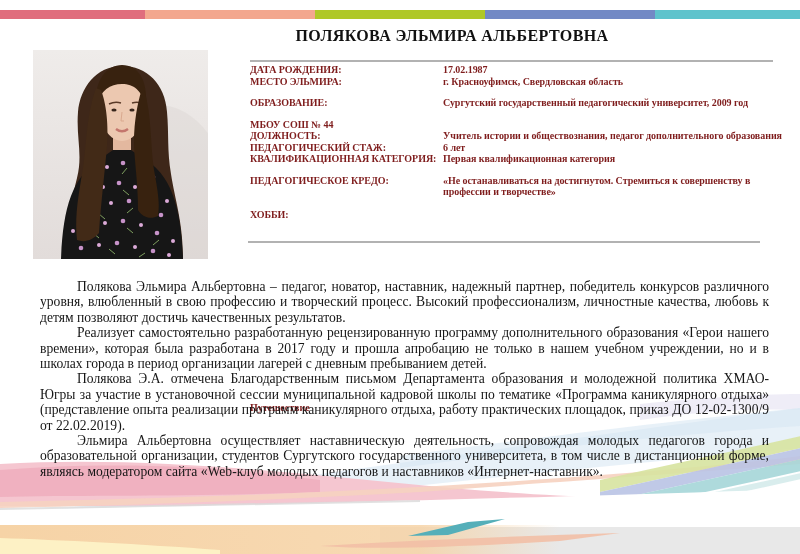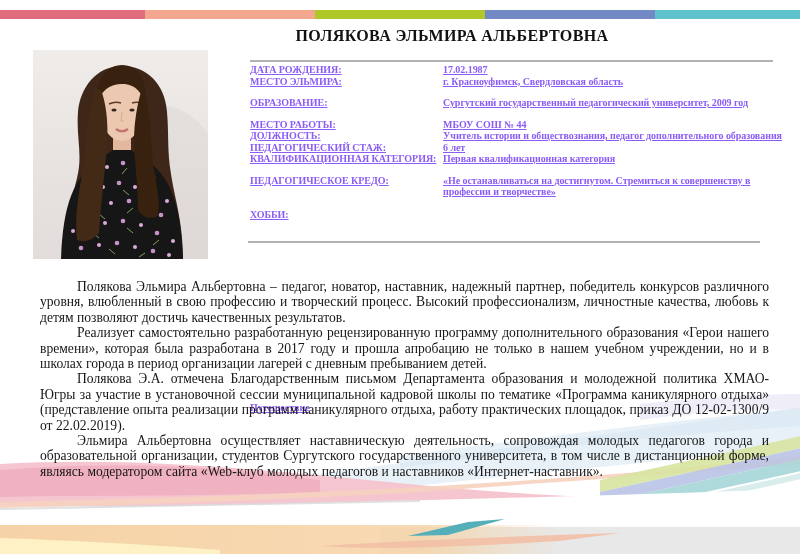--- a/index.html
+++ b/index.html
@@ -17,21 +17,21 @@
   .title{position:absolute;left:0;top:27px;width:800px;margin:0;padding:0 0 0 104px;
          box-sizing:border-box;text-align:center;font-size:16px;font-weight:bold;
          letter-spacing:.4px;color:#111;z-index:2;}
   
   .photo{position:absolute;left:33px;top:50px;width:175px;height:209px;z-index:2;}
   .photo svg{display:block;}
   
   .rule{position:absolute;height:2px;background:#b2b2b2;z-index:2;}
   .rule-top{left:250px;top:60px;width:523px;}
   .rule-bottom{left:248px;top:241px;width:512px;}
-  .info{position:absolute;left:250px;top:64px;width:548px;z-index:2;color:#8b5cf6;text-decoration:underline;}
+  .info{position:absolute;left:250px;top:64px;width:548px;z-index:2;color:#7f1d1d;}
   .row{display:flex;font-size:10px;font-weight:bold;line-height:11.5px;letter-spacing:-.05px;}
   .row .lbl{width:193px;flex:0 0 193px;}
   .row .val{white-space:nowrap;}
   .row .val.wrap{white-space:normal;max-width:352px;}
   .row.mt{margin-top:10px;}
   .row.mt2{margin-top:11px;flex-direction:column;}
   
   .body-text{position:absolute;left:40px;top:279px;width:729px;z-index:2;color:#161616;}
   .body-text p{margin:0;font-size:13.6px;line-height:15.4px;
                text-align:justify;text-indent:37px;}
@@ -143,21 +143,20 @@
     </div>
     <div class="row">
       <span class="lbl">МЕСТО ЭЛЬМИРА:</span>
       <span class="val">г. Красноуфимск, Свердловская область</span>
     </div>
     <div class="row mt">
       <span class="lbl">ОБРАЗОВАНИЕ:</span>
       <span class="val">Сургутский государственный педагогический университет, 2009 год</span>
     </div>
     <div class="row mt">
-      <span class="lbl">МЕСТО РАБОТЫ:</span>
       <span class="val">МБОУ СОШ № 44</span>
     </div>
     <div class="row">
       <span class="lbl">ДОЛЖНОСТЬ:</span>
       <span class="val">Учитель истории и обществознания, педагог дополнительного образования</span>
     </div>
     <div class="row">
       <span class="lbl">ПЕДАГОГИЧЕСКИЙ СТАЖ:</span>
       <span class="val">6 лет</span>
     </div>

